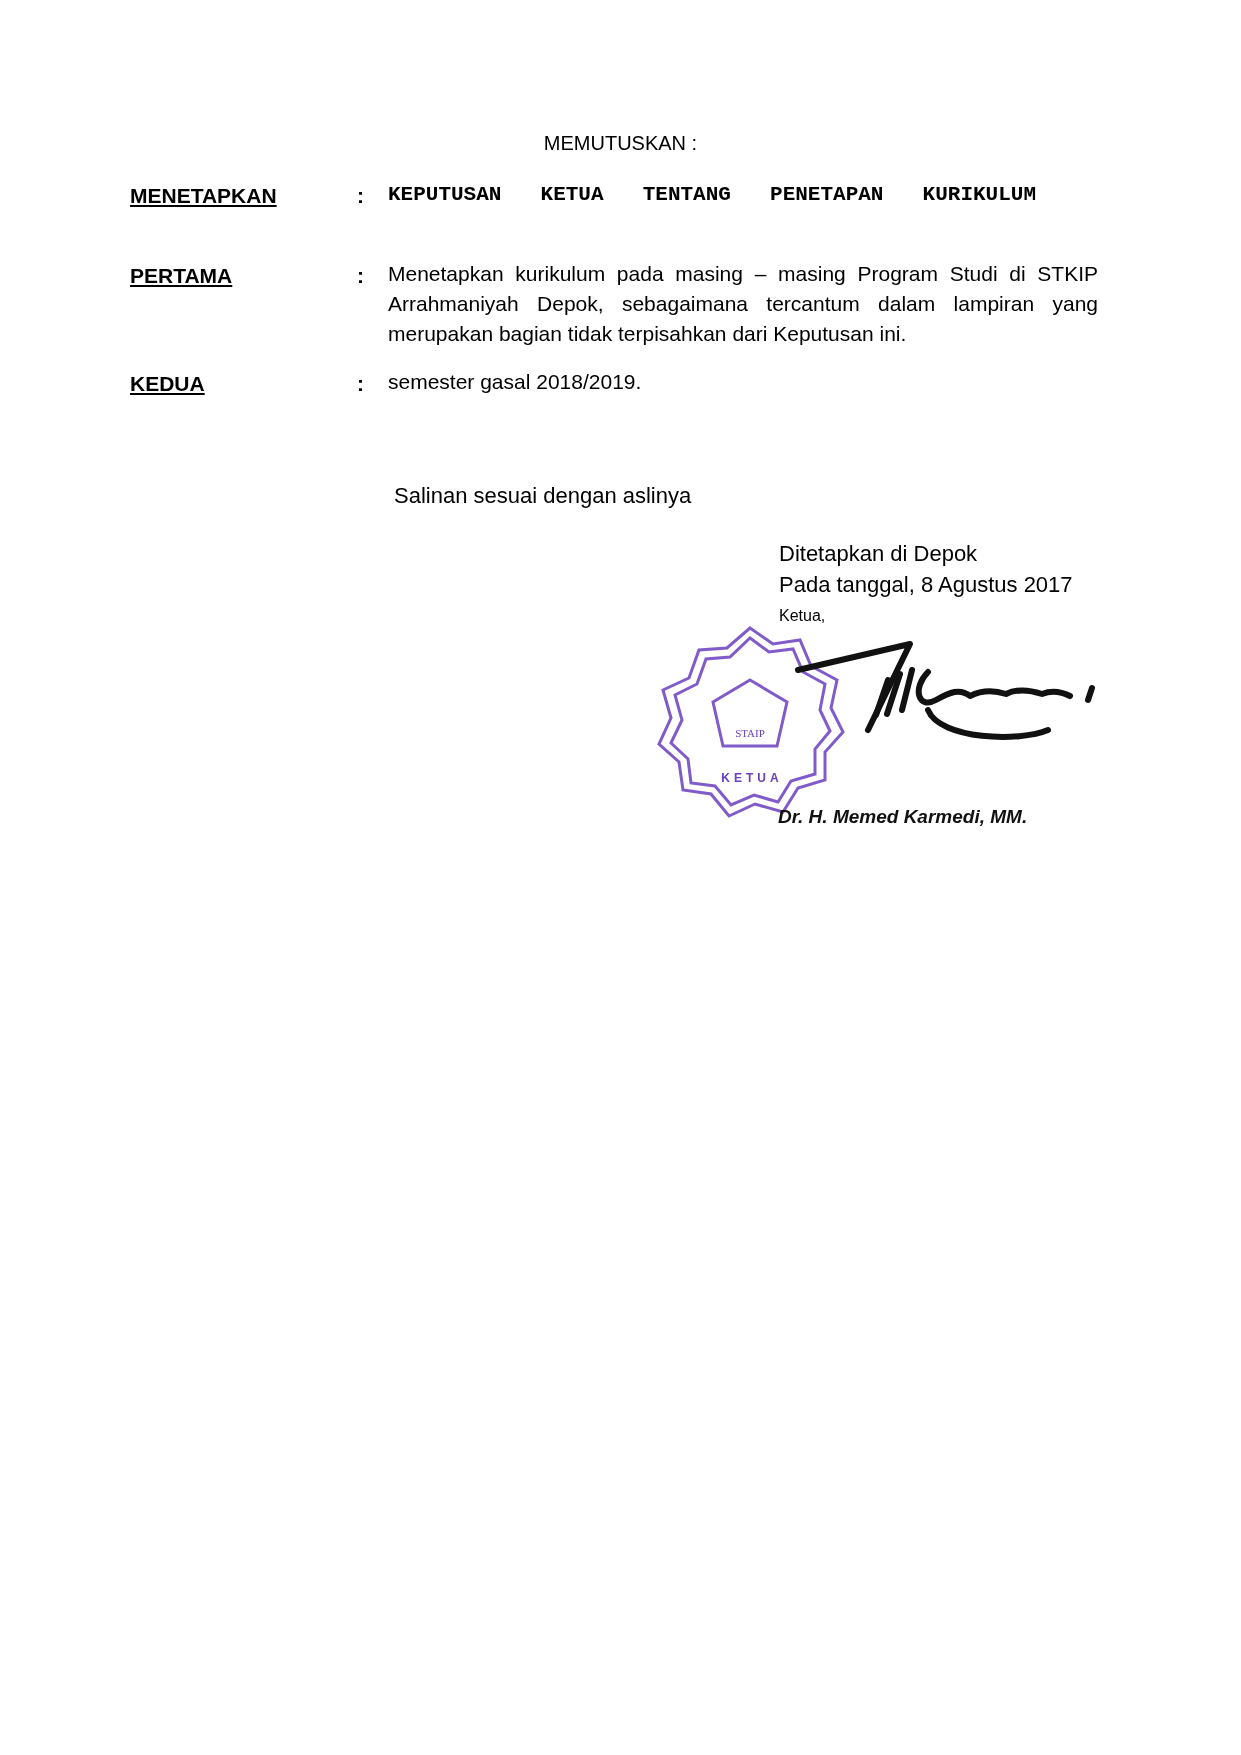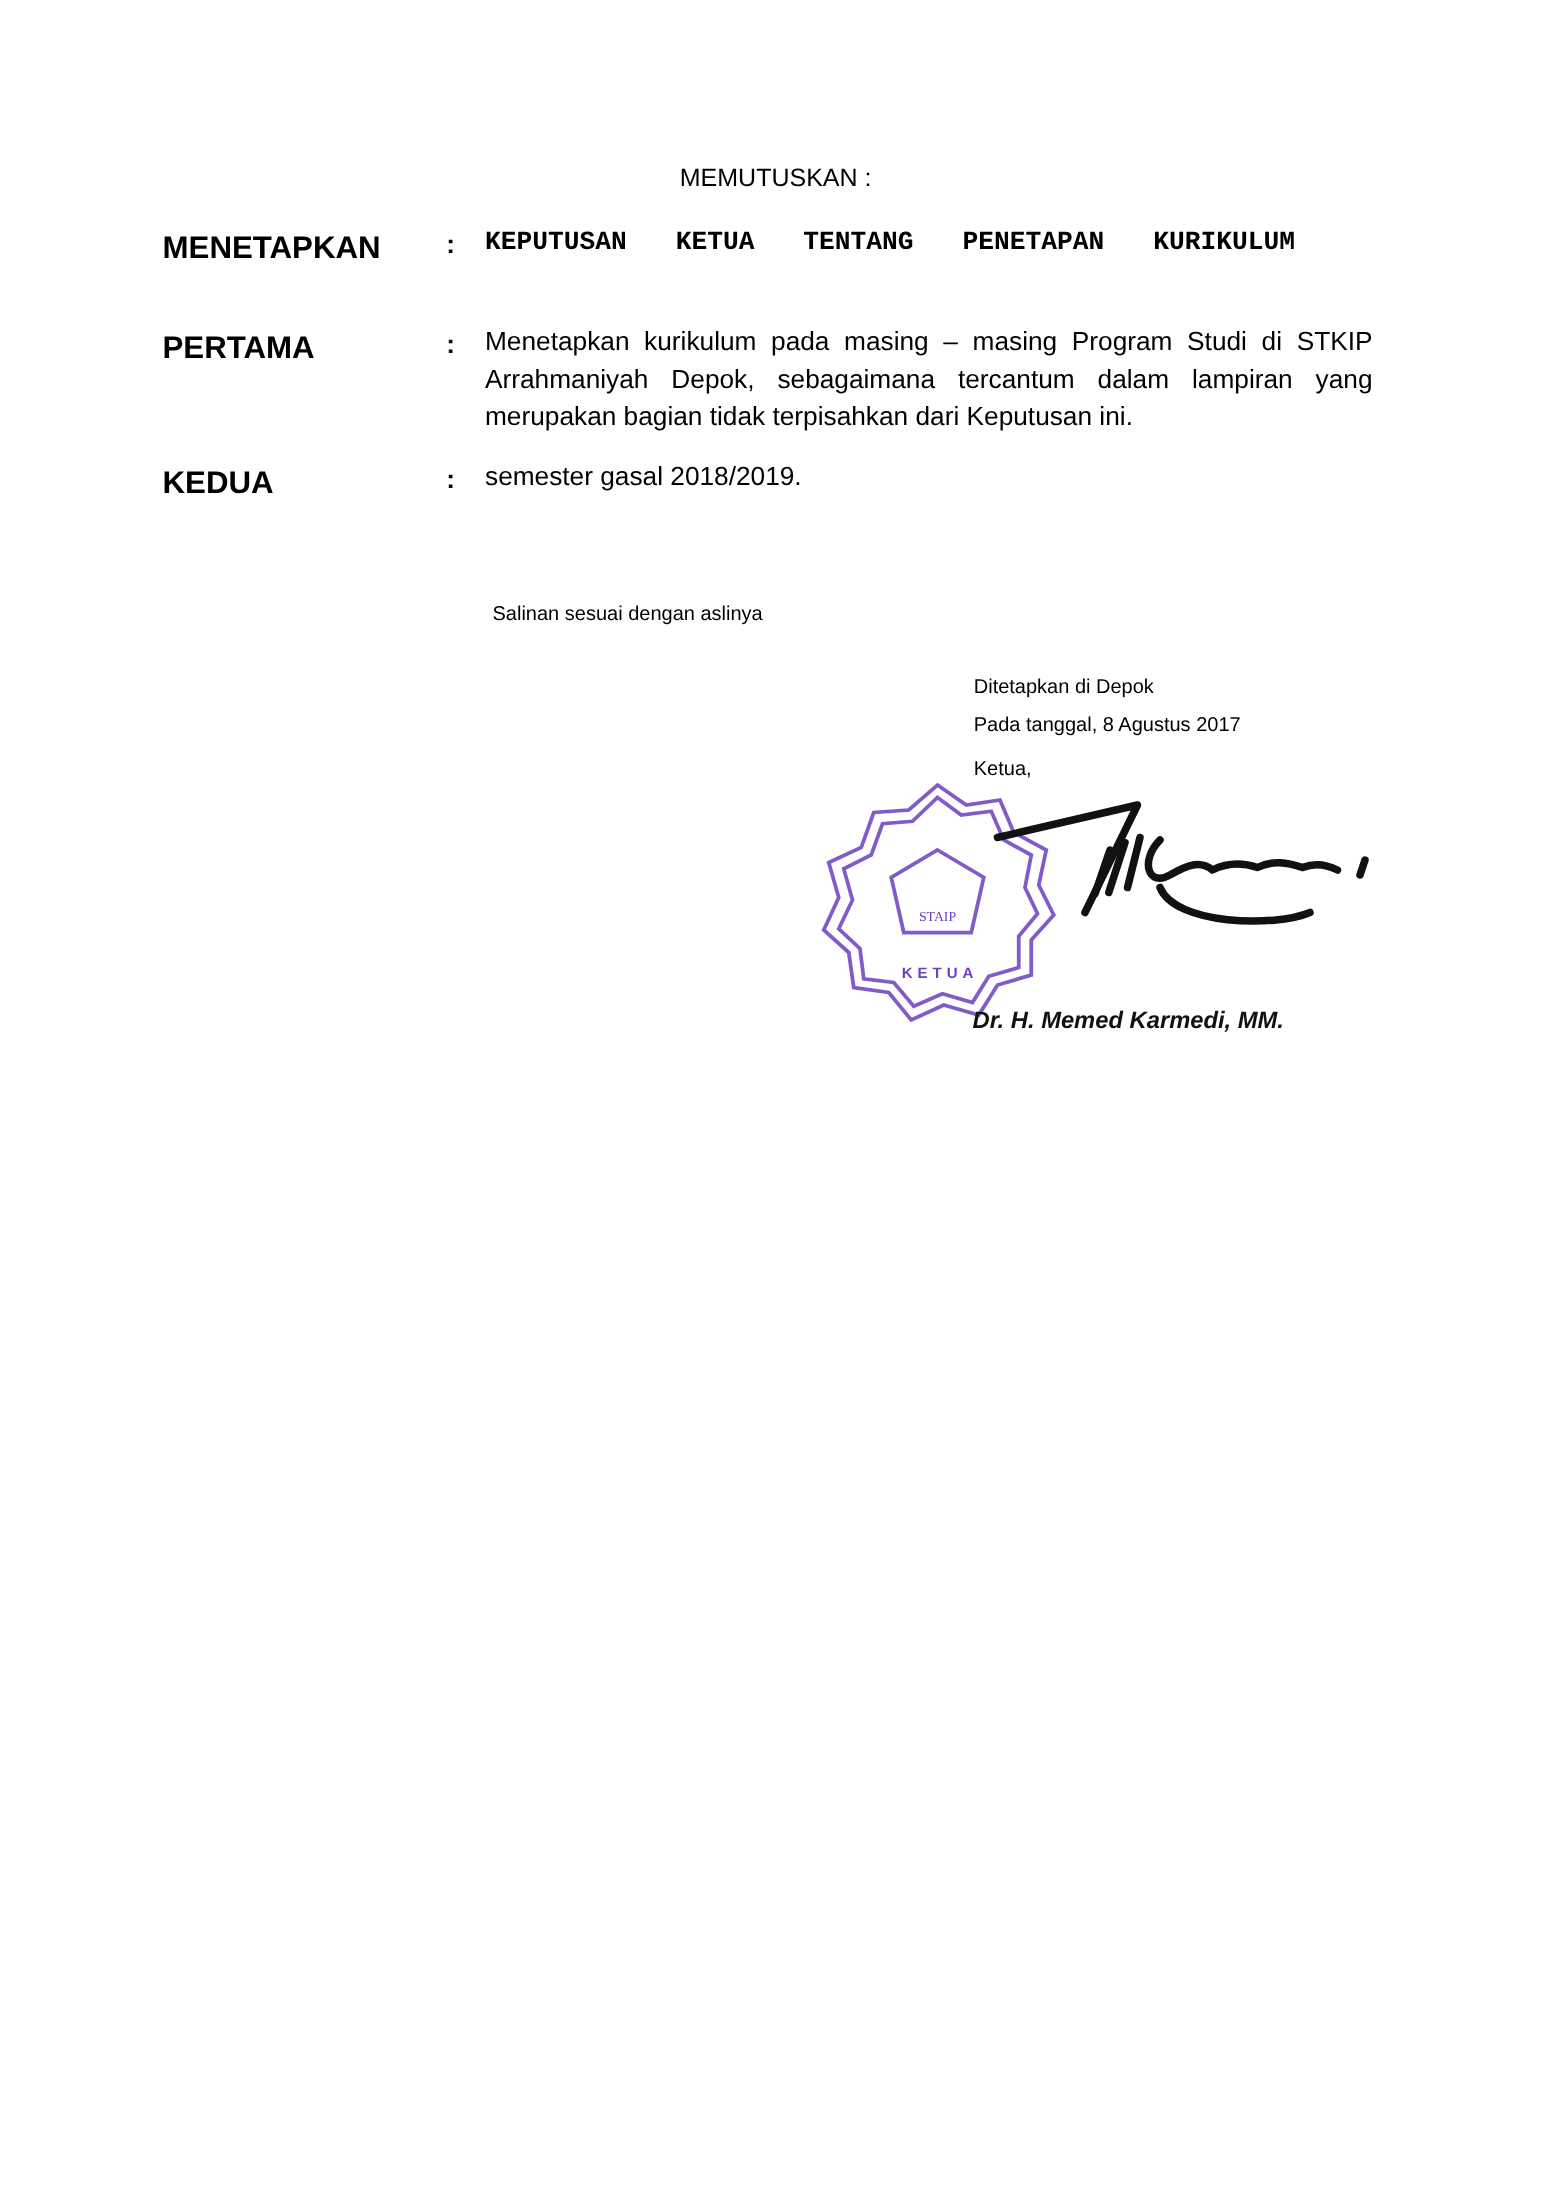--- a/index.html
+++ b/index.html
@@ -1,26 +1,26 @@
 <!DOCTYPE html>
 <html><head>
 <meta charset="utf-8">
 <style>
   html, body { margin: 0; padding: 0; background: #ffffff; }
   body { width: 1241px; height: 1755px; position: relative; overflow: hidden;
          font-family: "Liberation Sans", sans-serif; color: #000; }
   .abs { position: absolute; }
   .heading { top: 132px; left: 0; width: 1241px; text-align: center; font-weight: normal; font-size: 20px; }
-  .label { left: 130px; font-weight: bold; font-size: 25px; }
+  .label { left: 130px; font-weight: bold; font-size: 21px; text-decoration: underline; }
   .colon { left: 357px; font-weight: bold; font-size: 21px; }
   .content { left: 388px; width: 710px; font-size: 21px; line-height: 30px; text-align: justify; }
   .content.bold { font-weight: bold; font-family: Liberation Mono, monospace; }
   .line { display: block; text-align-last: justify; }
   .line.last { text-align-last: left; }
-  .plain { font-size: 16px; text-align: center; }
+  .plain { font-size: 22px; text-align: center; }
   .sig-small { font-size: 16px; }
   .sig-name { font-size: 19px; font-weight: bold; color: #111; font-style: italic; }
 </style>
 </head>
 <body>
 
 <div class="abs heading">MEMUTUSKAN :</div>
 
 <div class="abs label" style="top:184px">MENETAPKAN</div>
 <div class="abs colon" style="top:184px">:</div>

